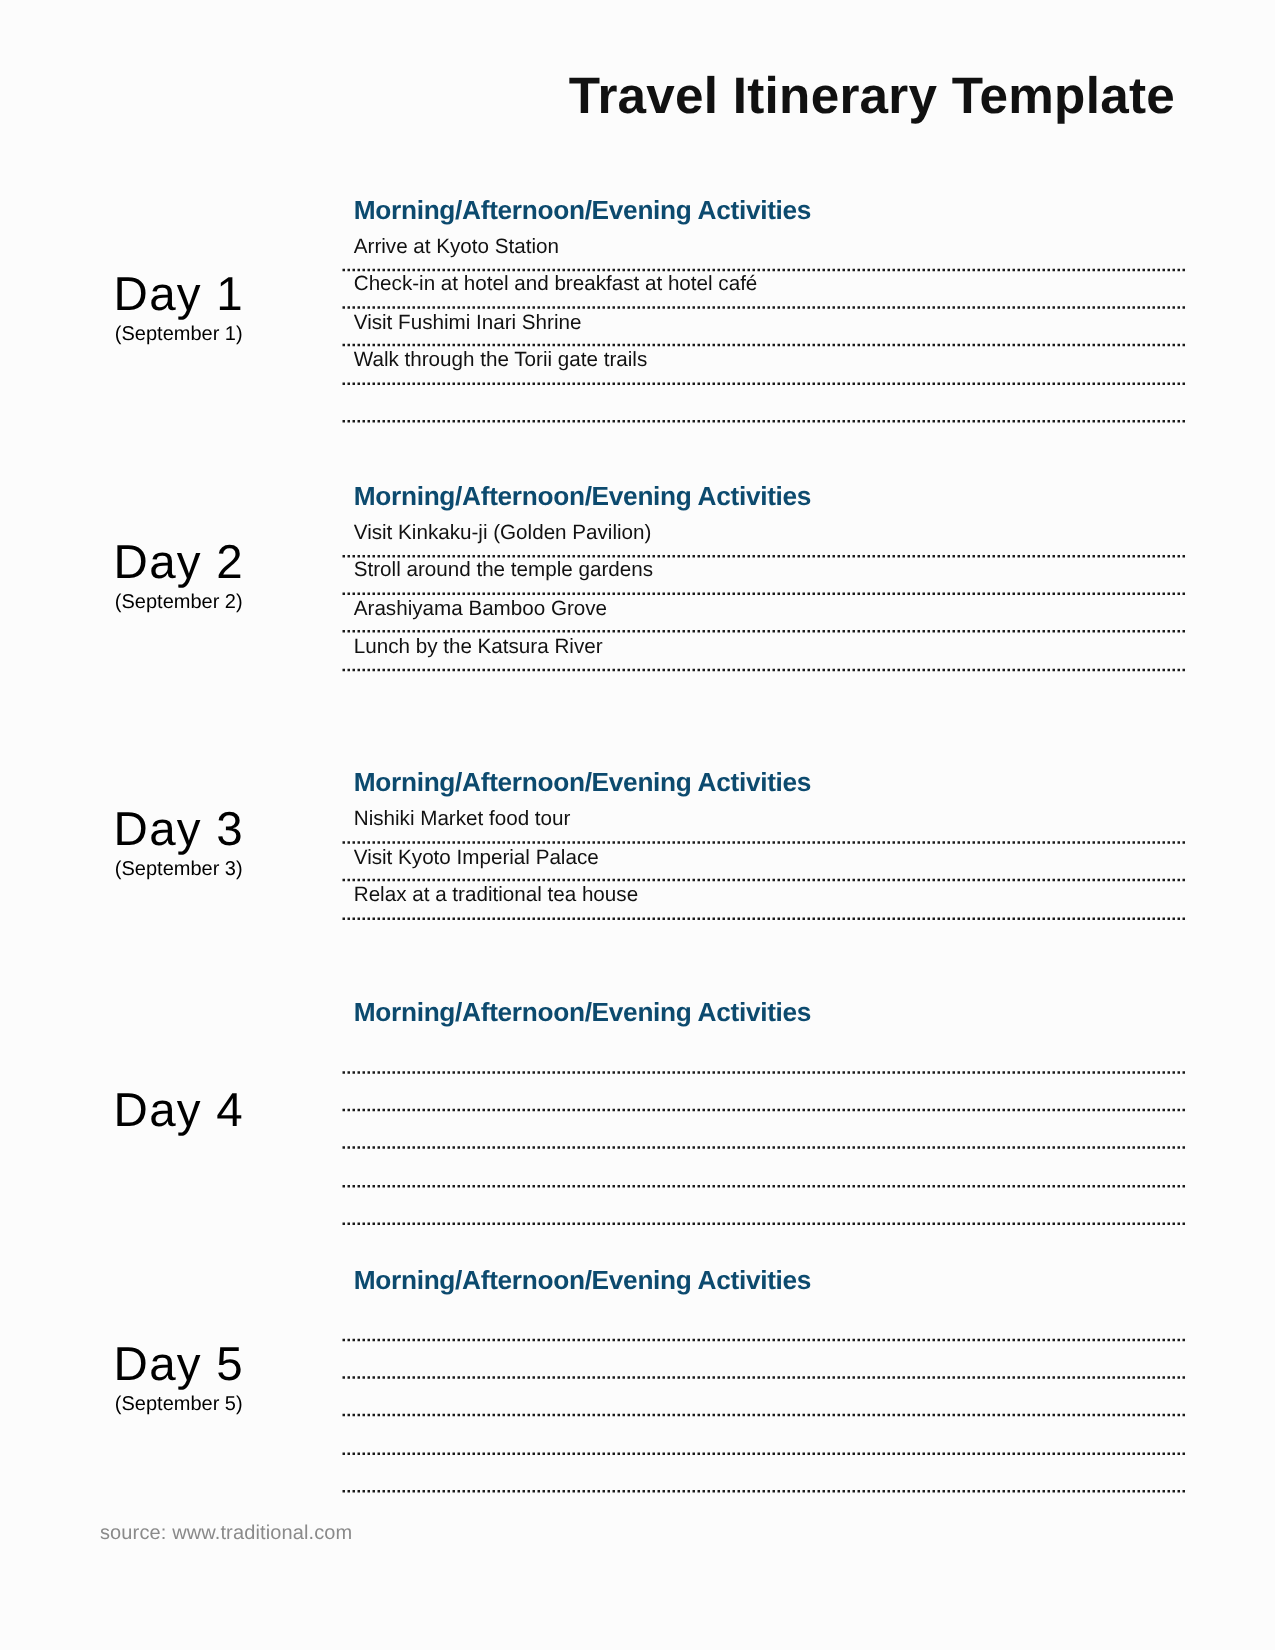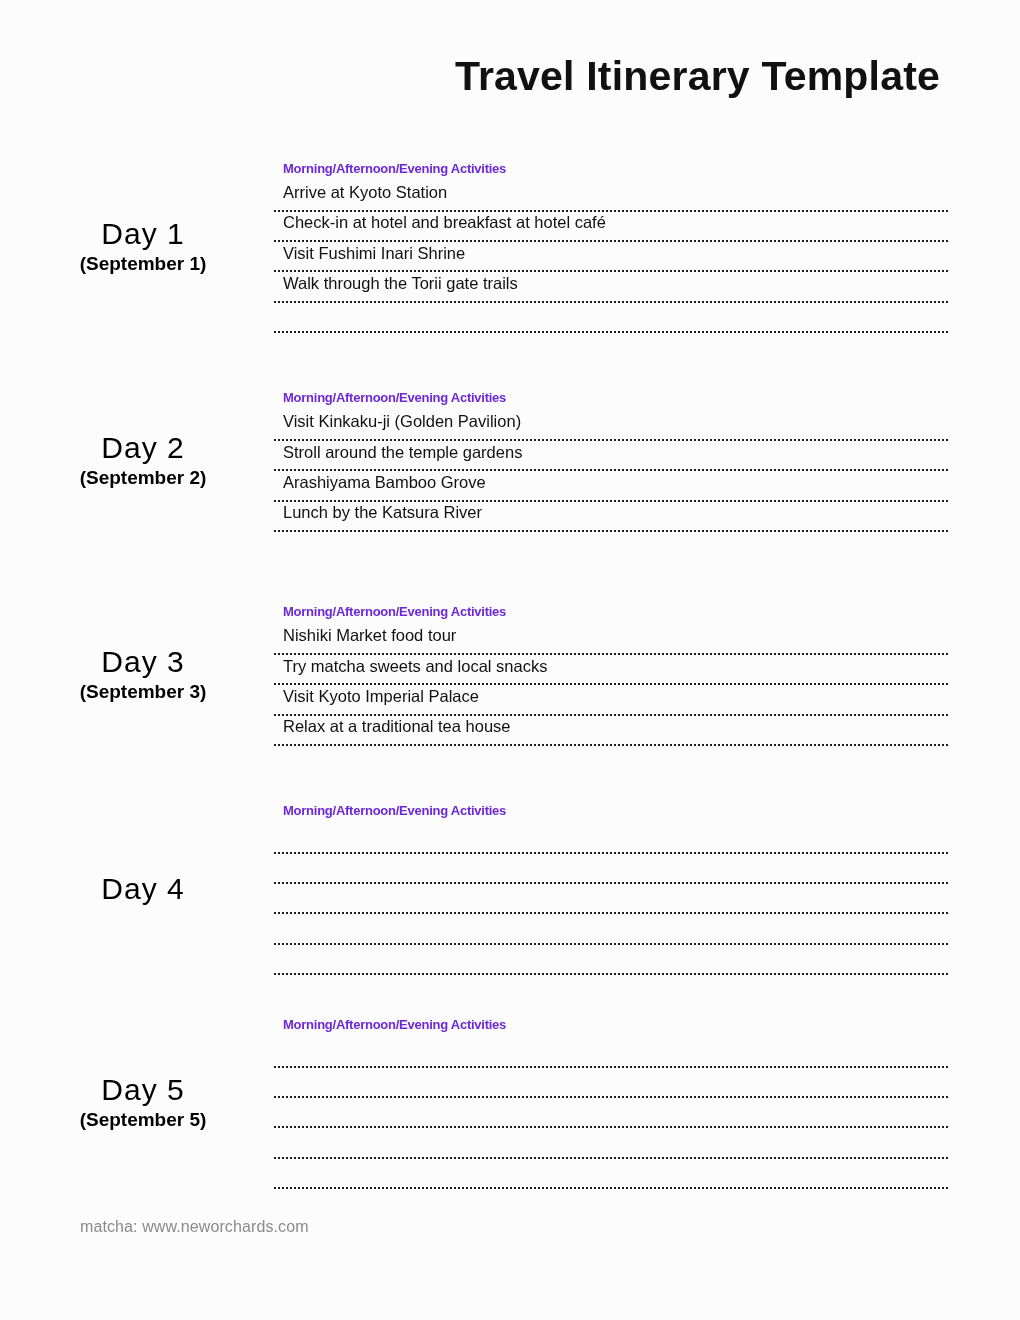--- a/index.html
+++ b/index.html
@@ -55,49 +55,49 @@
   }
 
   .day-label {
     width: 274px;
     box-sizing: border-box;
     padding-left: 12px;
     text-align: center;
     flex: 0 0 274px;
   }
   .day-name {
-    font-size: 30px;
+    font-size: 38px;
     font-weight: 400;
     letter-spacing: 1px;
     line-height: 1.12;
     color: #000;
     white-space: nowrap;
   }
   .day-date {
-    font-size: 19px;
-    font-weight: 700;
+    font-size: 16px;
+    font-weight: 400;
     line-height: 1.3;
     color: #000;
     white-space: nowrap;
     margin-top: 1px;
   }
 
   .day-table {
     flex: 1 1 auto;
     width: 674px;
     box-sizing: border-box;
     padding-right: 72px;
   }
 
   .col-header {
-    font-size: 13px;
+    font-size: 21px;
     font-weight: 700;
     letter-spacing: -0.25px;
     line-height: 1.2;
-    color: #6d28d9;
+    color: #0c4a6e;
     padding-left: 9px;
     margin-bottom: 5px;
     white-space: nowrap;
   }
 
   .activity-row {
     height: 30.4px;
     box-sizing: border-box;
     border-bottom: 2px dotted #1a1a1a;
     display: flex;
@@ -192,23 +192,20 @@
         <div class="day-label">
           <div class="day-name">Day 3</div>
           <div class="day-date">(September 3)</div>
         </div>
         <div class="day-table">
           <div class="col-header">Morning/Afternoon/Evening Activities</div>
           <div class="activity-row">
             <span class="activity-text">Nishiki Market food tour</span>
           </div>
           <div class="activity-row">
-            <span class="activity-text">Try matcha sweets and local snacks</span>
-          </div>
-          <div class="activity-row">
             <span class="activity-text">Visit Kyoto Imperial Palace</span>
           </div>
           <div class="activity-row">
             <span class="activity-text">Relax at a traditional tea house</span>
           </div>
         </div>
       </div>
       <div class="day-block">
         <div class="day-label">
           <div class="day-name">Day 4</div>
@@ -252,16 +249,16 @@
             <span class="activity-text"></span>
           </div>
           <div class="activity-row empty">
             <span class="activity-text"></span>
           </div>
         </div>
       </div>
     </div>
 
   <div class="footer">
-    <span class="source-text">matcha: www.neworchards.com</span>
+    <span class="source-text">source: www.traditional.com</span>
   </div>
 
 </div>
 
 </body></html>

